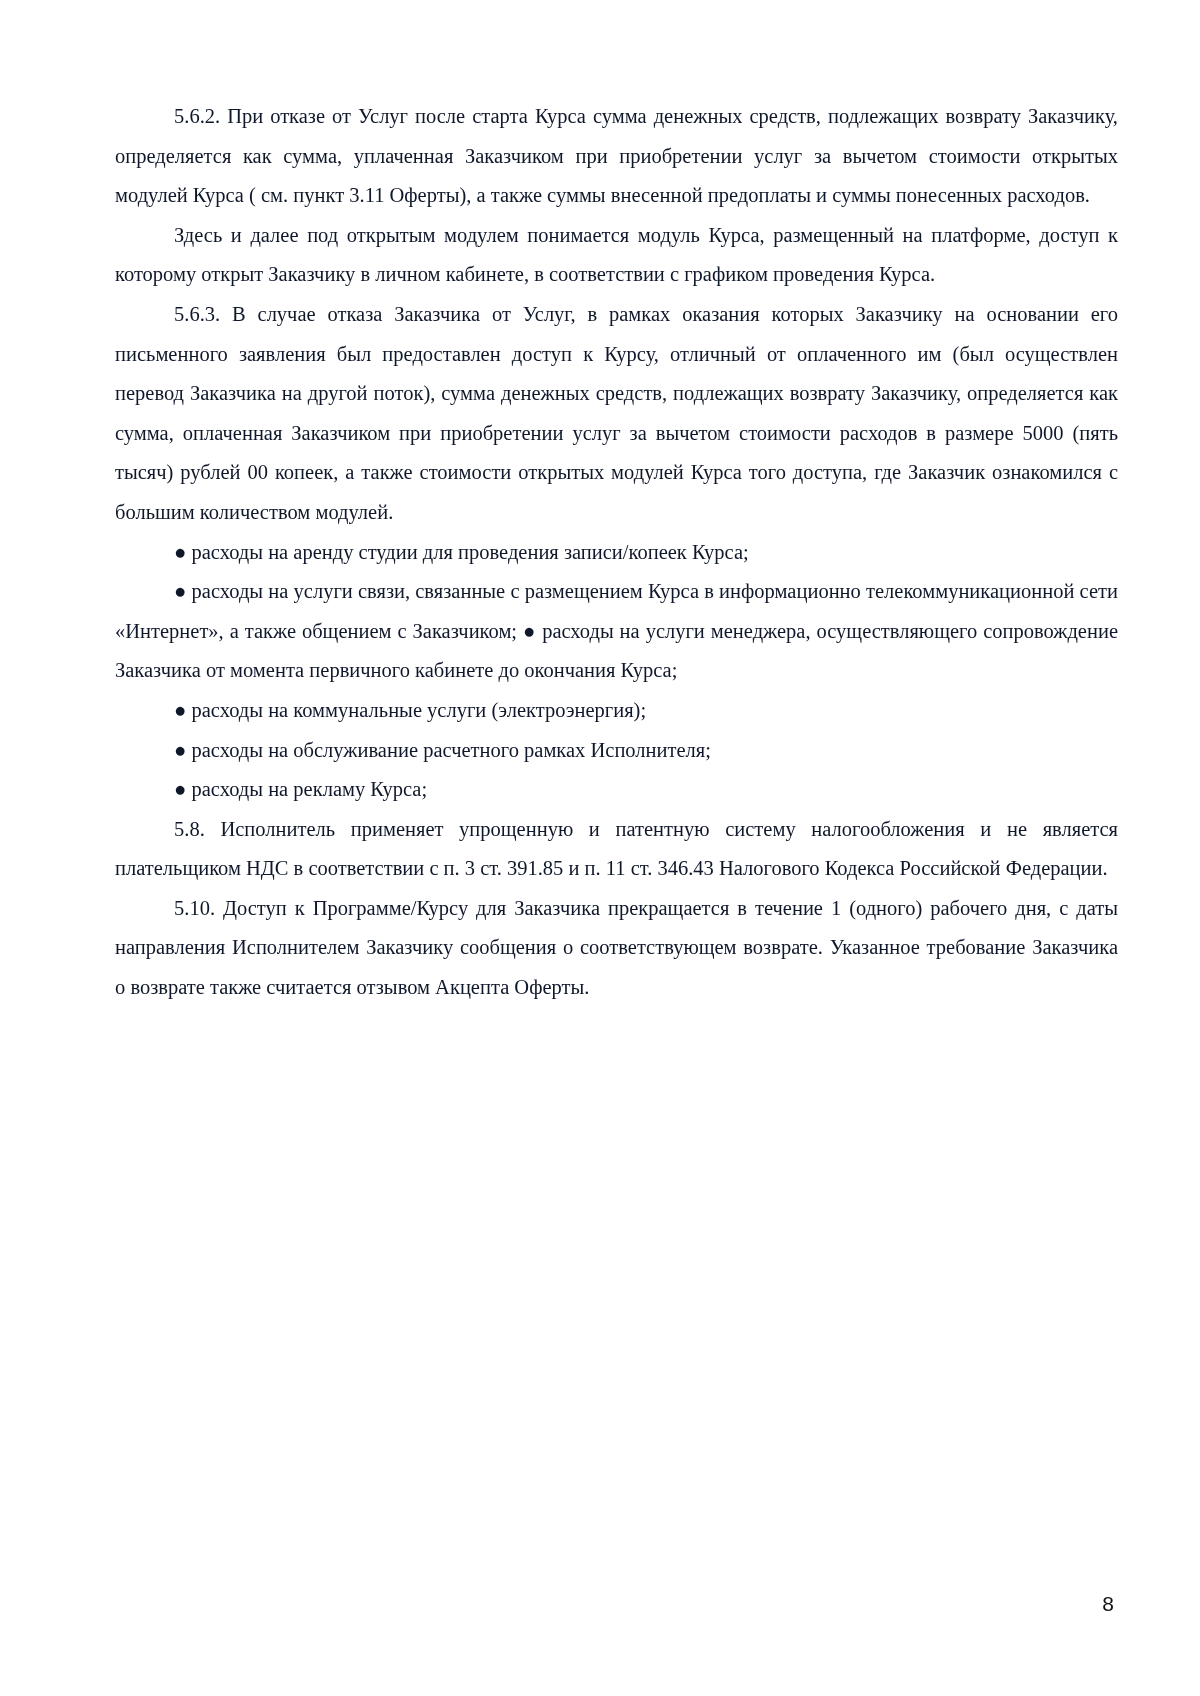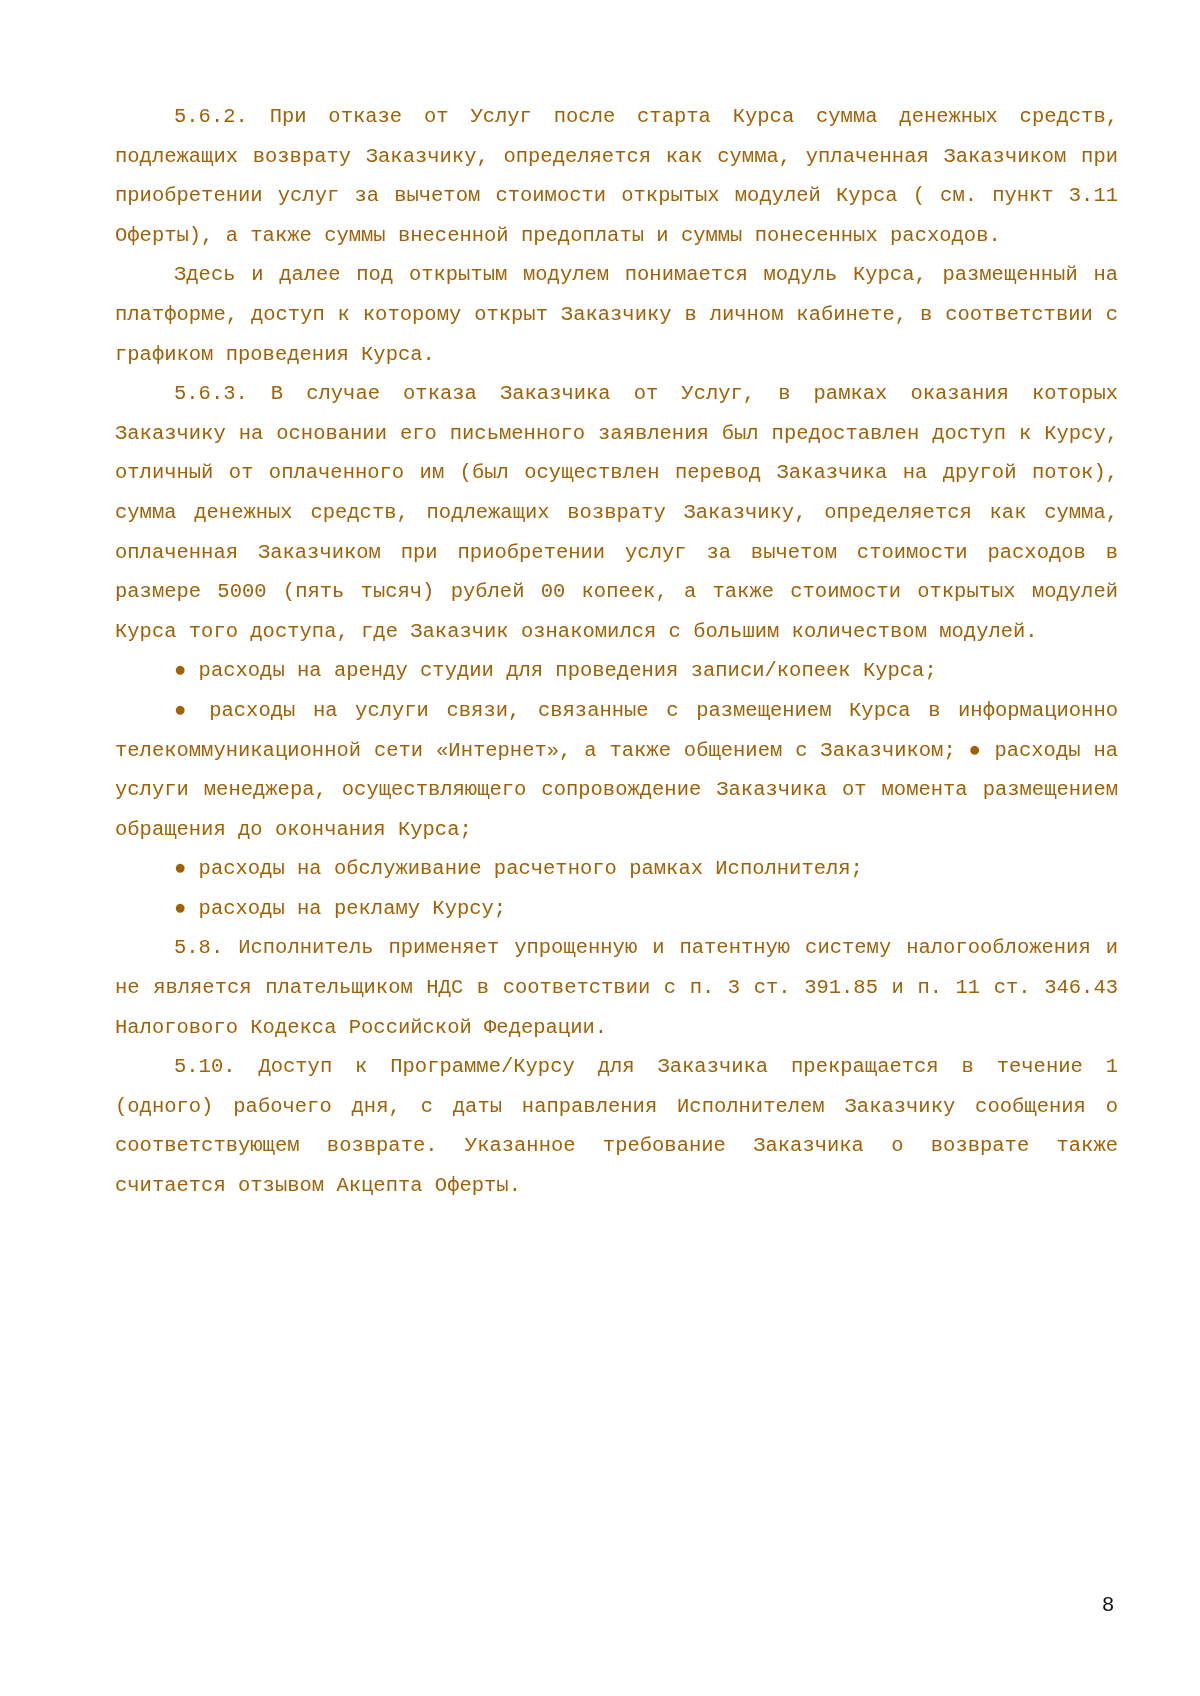--- a/index.html
+++ b/index.html
@@ -1,35 +1,36 @@
 <!DOCTYPE html>
 <html><head>
 <meta charset="utf-8">
 <style>
   html, body { margin: 0; padding: 0; background: #ffffff; }
   body { width: 1200px; height: 1696px; position: relative; overflow: hidden; }
   .page {
     position: absolute; left: 115px; top: 97px; width: 1003px;
-    font-family: Liberation Mono, monospace; font-size: 20.5px; color: #a16207;
+    font-family: Liberation Serif, serif; font-size: 20.5px; color: #0f172a;
     line-height: 39.6px; text-align: justify;
   }
   .page p { margin: 0; text-indent: 59px; }
   .pagenum {
     position: absolute; right: 86px; top: 1592px;
     font-family: "Liberation Sans", sans-serif; font-size: 21px; color: #111;
   }
 </style>
 </head>
 <body>
 
 <div class="page">
   <p>5.6.2. При отказе от Услуг после старта Курса сумма денежных средств, подлежащих  возврату Заказчику, определяется как сумма, уплаченная Заказчиком при приобретении  услуг за вычетом стоимости открытых модулей Курса ( см. пункт 3.11 Оферты), а также суммы внесенной предоплаты и суммы понесенных расходов.</p>
   <p>Здесь и далее под открытым модулем понимается модуль Курса, размещенный на  платформе, доступ к которому открыт Заказчику в личном кабинете, в соответствии с  графиком проведения Курса.</p>
   <p>5.6.3. В случае отказа Заказчика от Услуг, в рамках оказания которых Заказчику на  основании его письменного заявления был предоставлен доступ к Курсу, отличный от  оплаченного им (был осуществлен перевод Заказчика на другой поток), сумма денежных  средств, подлежащих возврату Заказчику, определяется как сумма, оплаченная  Заказчиком при приобретении услуг за вычетом стоимости расходов в размере 5000 (пять тысяч) рублей 00 копеек, а также стоимости открытых модулей Курса того доступа,  где Заказчик ознакомился с большим количеством модулей.</p>
   <p>● расходы на аренду студии для проведения записи/копеек Курса;</p>
-  <p>● расходы на услуги связи, связанные с размещением Курса в информационно телекоммуникационной сети «Интернет», а также общением с Заказчиком; ● расходы на услуги менеджера, осуществляющего сопровождение Заказчика от  момента размещением обращения до окончания Курса;</p>
+  <p>● расходы на услуги связи, связанные с размещением Курса в информационно телекоммуникационной сети «Интернет», а также общением с Заказчиком; ● расходы на услуги менеджера, осуществляющего сопровождение Заказчика от  момента первичного кабинете до окончания Курса;</p>
+  <p>● расходы на коммунальные услуги (электроэнергия);</p>
   <p>● расходы на обслуживание расчетного рамках Исполнителя;</p>
-  <p>● расходы на рекламу Курсу;</p>
+  <p>● расходы на рекламу Курса;</p>
   <p>5.8. Исполнитель применяет упрощенную и патентную систему налогообложения и не  является плательщиком НДС в соответствии с п. 3 ст. 391.85 и п. 11 ст. 346.43 Налогового  Кодекса Российской Федерации.</p>
   <p>5.10. Доступ к Программе/Курсу для Заказчика прекращается в течение 1 (одного) рабочего дня, с даты направления Исполнителем Заказчику сообщения о соответствующем возврате. Указанное требование Заказчика о возврате также считается отзывом Акцепта Оферты.</p>
 </div>
 
 <div class="pagenum">8</div>
 
 </body></html>

